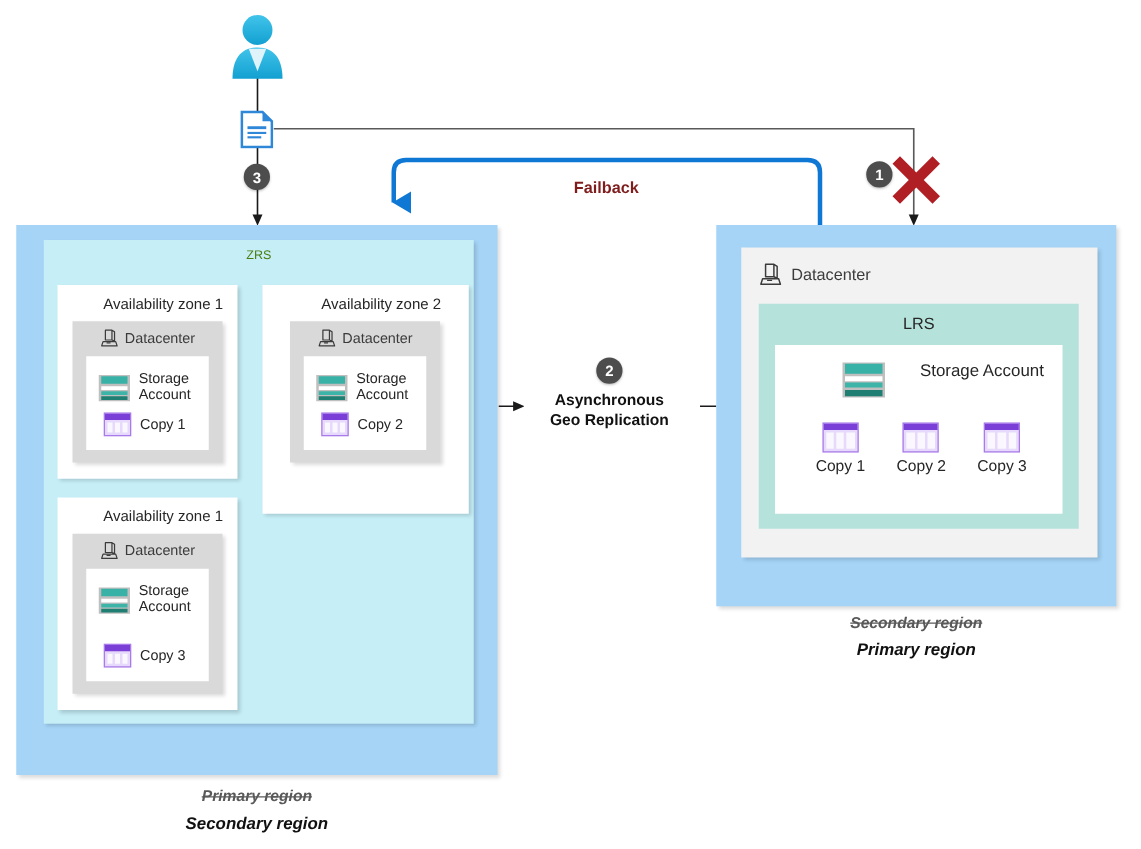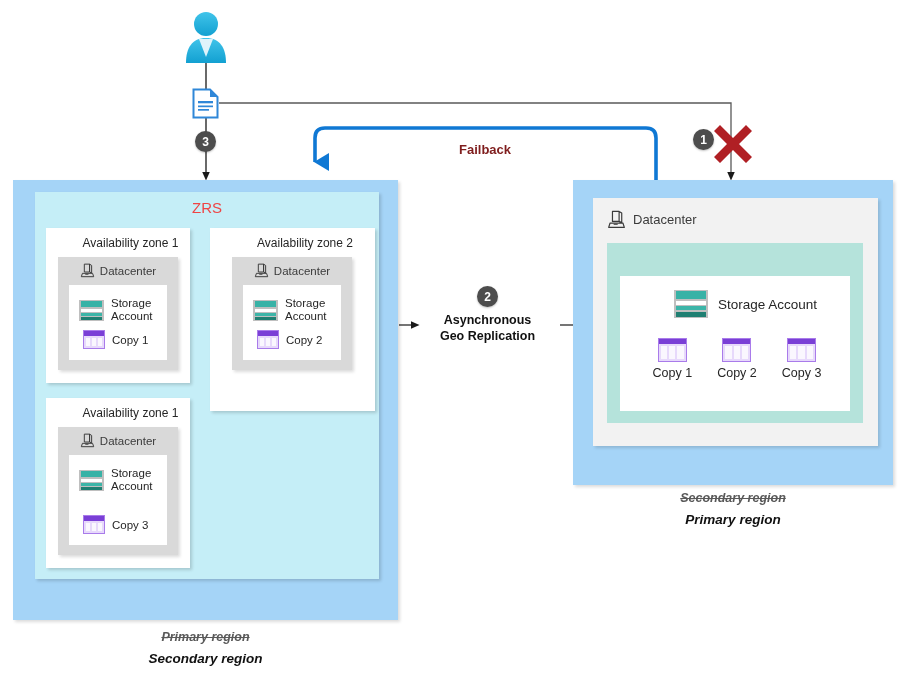--- a/index.html
+++ b/index.html
@@ -30,22 +30,22 @@
 
   
   #zrs-panel {
     left: 35px; top: 192px; width: 344px; height: 387px;
     background: #c5eef7;
     box-shadow: 2px 2px 3px rgba(0,0,0,0.16);
   }
   #zrs-label {
     left: 35px; top: 199px; width: 344px;
     text-align: center;
-    font-size: 15px;
-    color: #ef4444;
+    font-size: 10px;
+    color: #4d7c0f;
   }
 
   
   .az-card {
     background: #ffffff;
     box-shadow: 2px 2px 3px rgba(0,0,0,0.16);
   }
   #az1 { left: 46px;  top: 228px; width: 144px; height: 155px; }
   #az2 { left: 210px; top: 228px; width: 165px; height: 183px; }
   #az3 { left: 46px;  top: 398px; width: 144px; height: 170px; }
@@ -171,21 +171,21 @@
     text-align: center; font-size: 13px; color: #262626;
   }
   #lrs-inner {
     position: absolute;
     left: 13px; right: 13px; top: 33px; bottom: 12px;
     background: #ffffff;
   }
   #lrs-sa-row {
     position: absolute;
     left: 38px; top: 14px;
-    display: flex; align-items: center; gap: 10px; padding-left: 16px;
+    display: flex; align-items: flex-start; gap: 28px; padding-left: 16px;
   }
   #lrs-sa-row .sa-icon { width: 34px; height: 28px; }
   #lrs-sa-row .sa-icon .b1 { top: 1px;  height: 8px; }
   #lrs-sa-row .sa-icon .b2 { top: 11px; height: 4px; }
   #lrs-sa-row .sa-icon .b3 { top: 16px; height: 4px; }
   #lrs-sa-row .sa-icon .b4 { top: 22px; height: 5px; }
   #lrs-sa-row .sa-text { font-size: 13.5px; }
 
   #lrs-copies {
     position: absolute;
@@ -450,20 +450,21 @@
     <div id="dc-right-head">
       <svg class="dc-icon" viewBox="0 0 16 16">
         <path d="M4.6,1.2 L10.2,1.2 L10.2,9.6 L4.6,9.6 Z M10.2,1.2 L12.4,2.6 L12.4,10.6 L10.2,9.6 Z
                  M2.6,11 L13.4,11 L14.6,14.6 L1.4,14.6 Z" fill="none" stroke="#3b3b3b" stroke-width="1" stroke-linejoin="round"></path>
         <path d="M5.6,12 L9,12" stroke="#3b3b3b" stroke-width="0.9"></path>
       </svg>
       <span>Datacenter</span>
     </div>
 
     <div id="lrs-panel">
+      <div id="lrs-label">LRS</div>
       <div id="lrs-inner">
         <div id="lrs-sa-row">
           <span class="sa-icon">
             <i class="b1"></i>
               <i class="b2"></i>
               <i class="b3"></i>
               <i class="b4"></i>
           </span>
           <span class="sa-text">Storage Account</span>
         </div>

